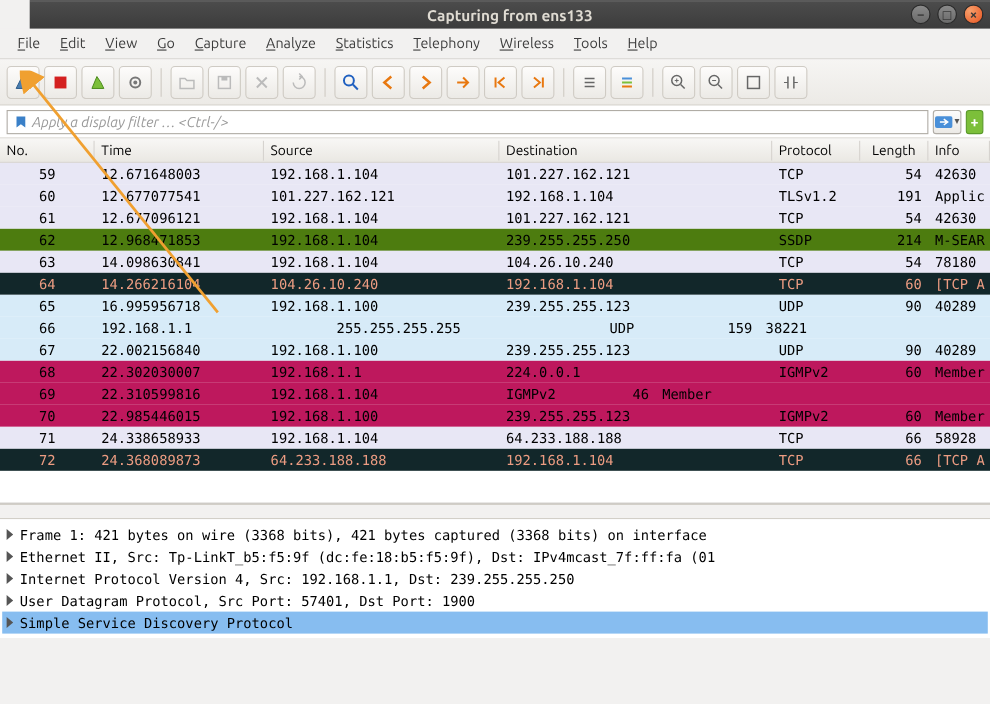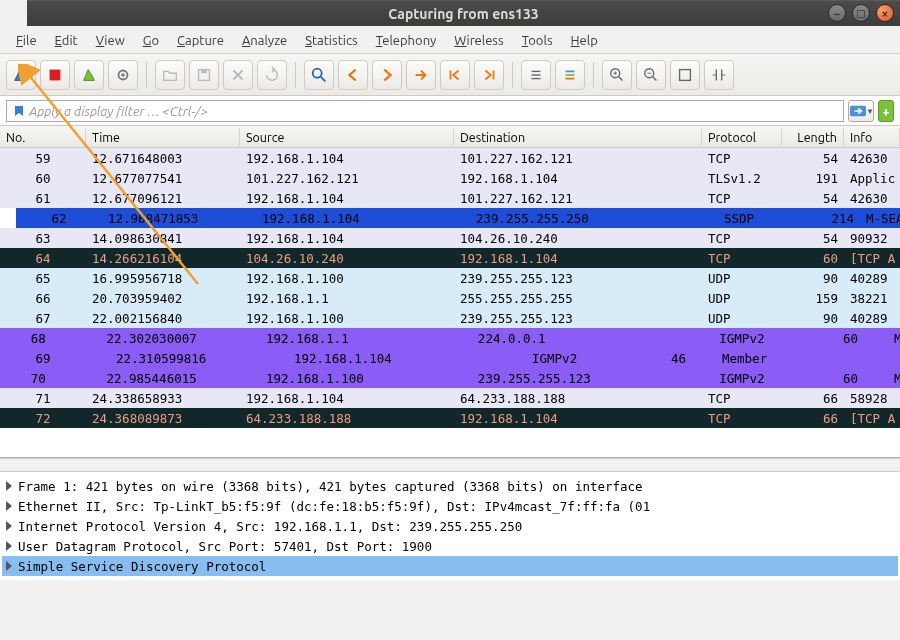--- a/index.html
+++ b/index.html
@@ -139,26 +139,26 @@
   .pkt-row { height: 20px; align-items: center; white-space: nowrap; }
   .pkt-row .col { padding: 0 6px; overflow: hidden; }
   .col-no { width: 86px; text-align: center; }
   .col-time { width: 154px; }
   .col-src { width: 214px; }
   .col-dst { width: 248px; }
   .col-proto { width: 80px; }
   .col-len { width: 62px; text-align: right; }
   .col-info { flex: 1; min-width: 0; }
   .pkt-header .col-no { text-align: left; }
-  .pkt-header .col-len { text-align: right; }
+  .pkt-header .col-len { text-align: center; }
 
   .row-lav { background: #e8e7f5; }
-  .row-white { background: #1d4ed8; margin-left: 16px; }
+  .row-white { background: #4d7c0f; }
   .row-blue { background: #d7ebf8; }
-  .row-yellow { background: #8b5cf6; gap: 24px; }
+  .row-yellow { background: #be185d; }
   .row-black { background: #12272a; color: #ec9c82; }
 
   .scroll-sep { height: 14px; background: #f2f1f0; border-top: 1px solid #cfcbc4; border-bottom: 1px solid #cfcbc4; }
 
   .details-pane {
     background: #fff;
     font-family: "DejaVu Sans Mono", monospace;
     font-size: 12.5px;
     padding: 4px 2px;
     overflow: hidden;
@@ -400,21 +400,21 @@
         <div class="col col-len">214</div>
         <div class="col col-info">M-SEAR</div>
       </div>
       <div class="pkt-row row-lav">
         <div class="col col-no">63</div>
         <div class="col col-time">14.098630841</div>
         <div class="col col-src">192.168.1.104</div>
         <div class="col col-dst">104.26.10.240</div>
         <div class="col col-proto">TCP</div>
         <div class="col col-len">54</div>
-        <div class="col col-info">90932</div>
+        <div class="col col-info">78180</div>
       </div>
       <div class="pkt-row row-black">
         <div class="col col-no">64</div>
         <div class="col col-time">14.266216104</div>
         <div class="col col-src">104.26.10.240</div>
         <div class="col col-dst">192.168.1.104</div>
         <div class="col col-proto">TCP</div>
         <div class="col col-len">60</div>
         <div class="col col-info">[TCP A</div>
       </div>
@@ -422,21 +422,20 @@
         <div class="col col-no">65</div>
         <div class="col col-time">16.995956718</div>
         <div class="col col-src">192.168.1.100</div>
         <div class="col col-dst">239.255.255.123</div>
         <div class="col col-proto">UDP</div>
         <div class="col col-len">90</div>
         <div class="col col-info">40289</div>
       </div>
       <div class="pkt-row row-blue">
         <div class="col col-no">66</div>
-        <div class="col col-time">20.703959402</div>
         <div class="col col-src">192.168.1.1</div>
         <div class="col col-dst">255.255.255.255</div>
         <div class="col col-proto">UDP</div>
         <div class="col col-len">159</div>
         <div class="col col-info">38221</div>
       </div>
       <div class="pkt-row row-blue">
         <div class="col col-no">67</div>
         <div class="col col-time">22.002156840</div>
         <div class="col col-src">192.168.1.100</div>

